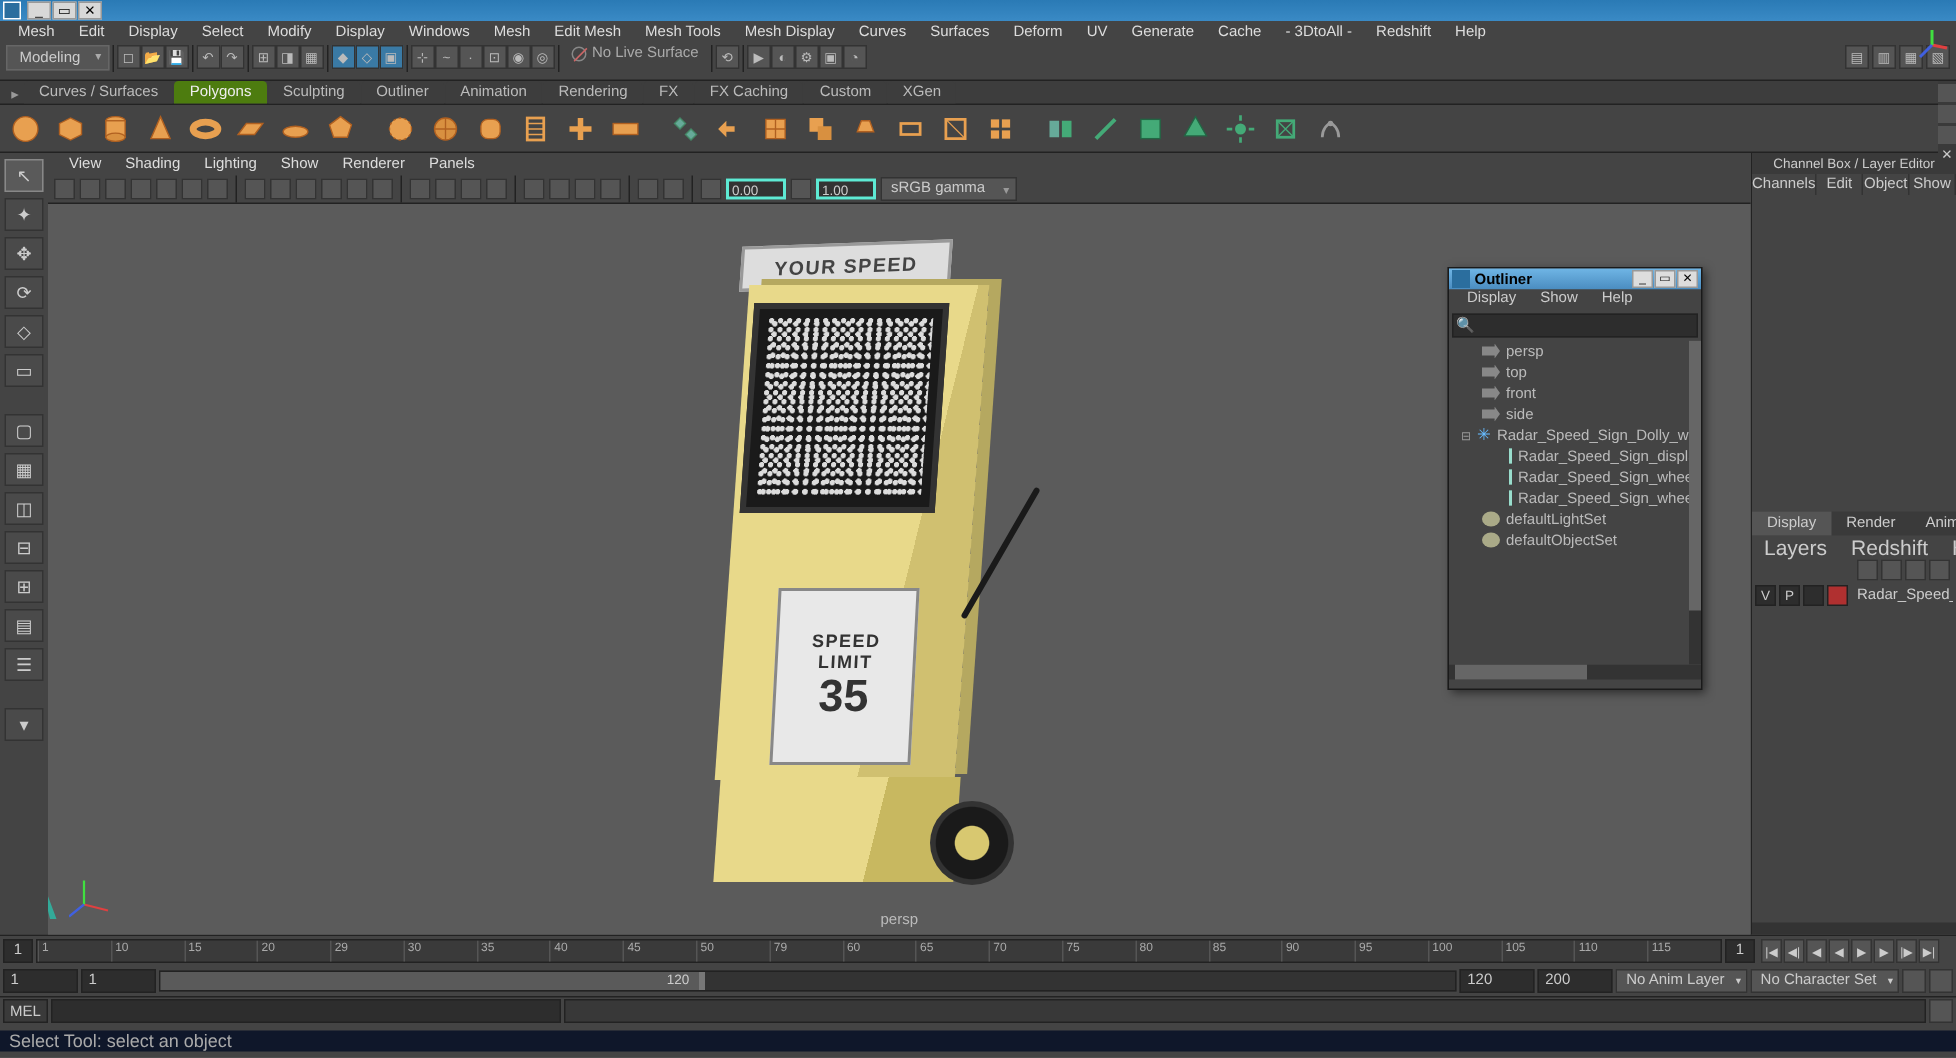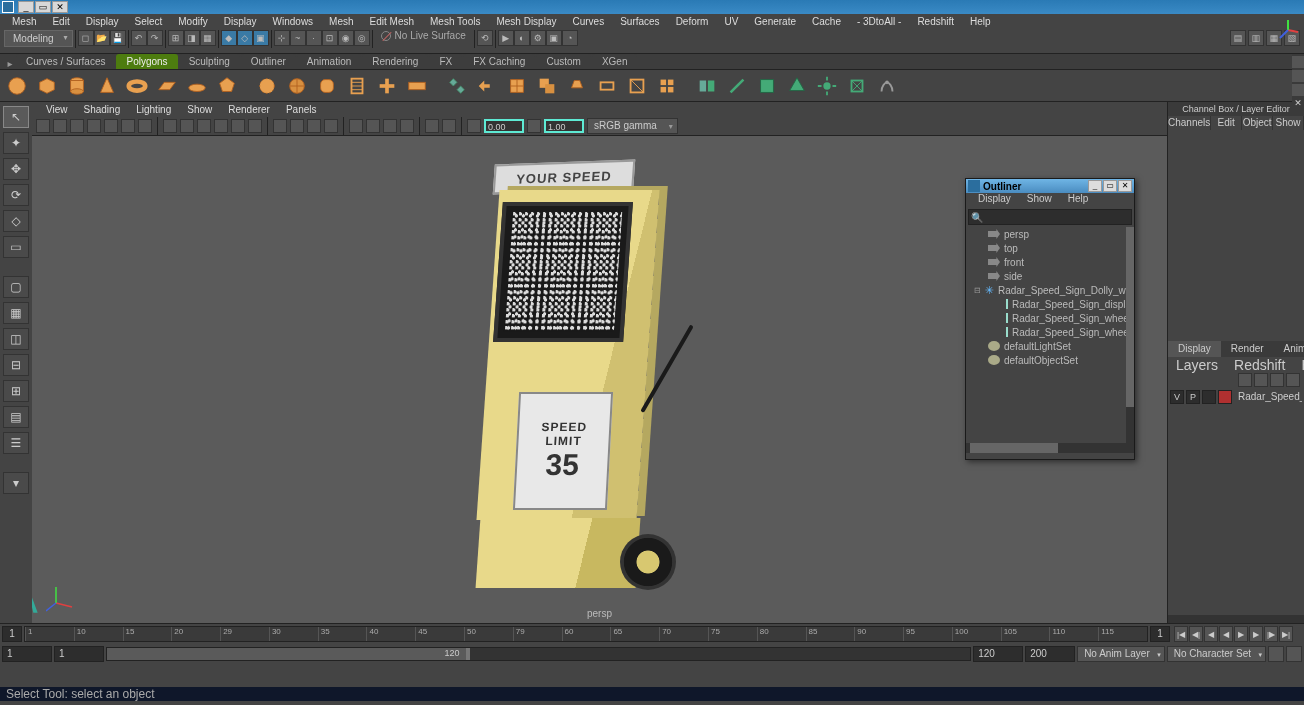--- a/index.html
+++ b/index.html
@@ -685,15 +685,21 @@
           <span class="lab">120</span>
         </div>
     </div>
     <div class="rs-num">120</div>
     <div class="rs-num">200</div>
     <div class="rs-dd">No Anim Layer</div>
     <div class="rs-dd">No Character Set</div>
     <div class="rs-icon"></div>
     <div class="rs-icon"></div>
   </div>
+  <div class="cmdline">
+    <div class="mel">MEL</div>
+    <div class="cmdinput"></div>
+    <div class="cmdoutput"></div>
+    <div class="cmdbtn"></div>
+  </div>
 </div>
 
 <div class="helpline">Select Tool: select an object</div>
 
 </body></html>

